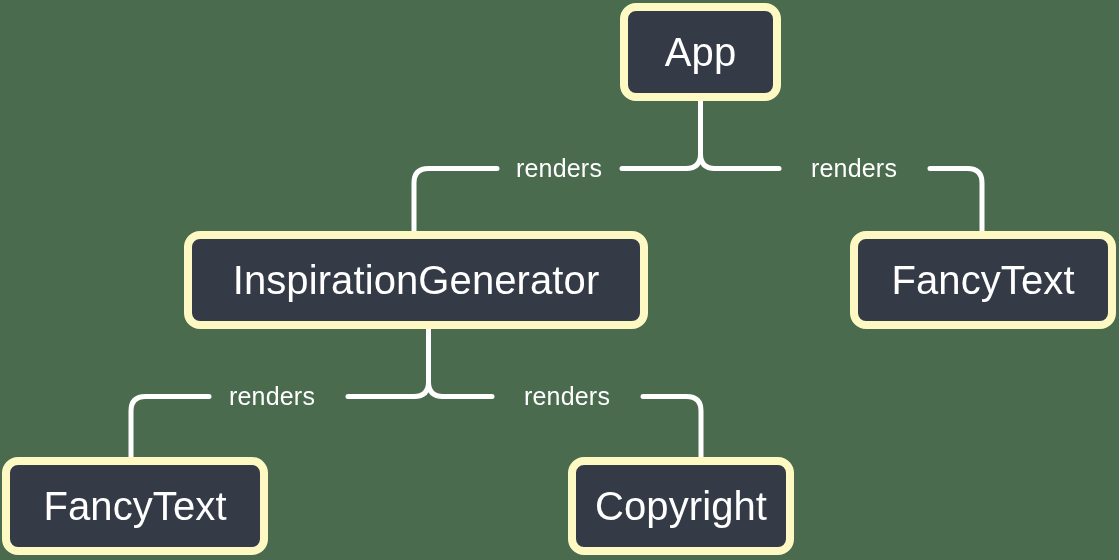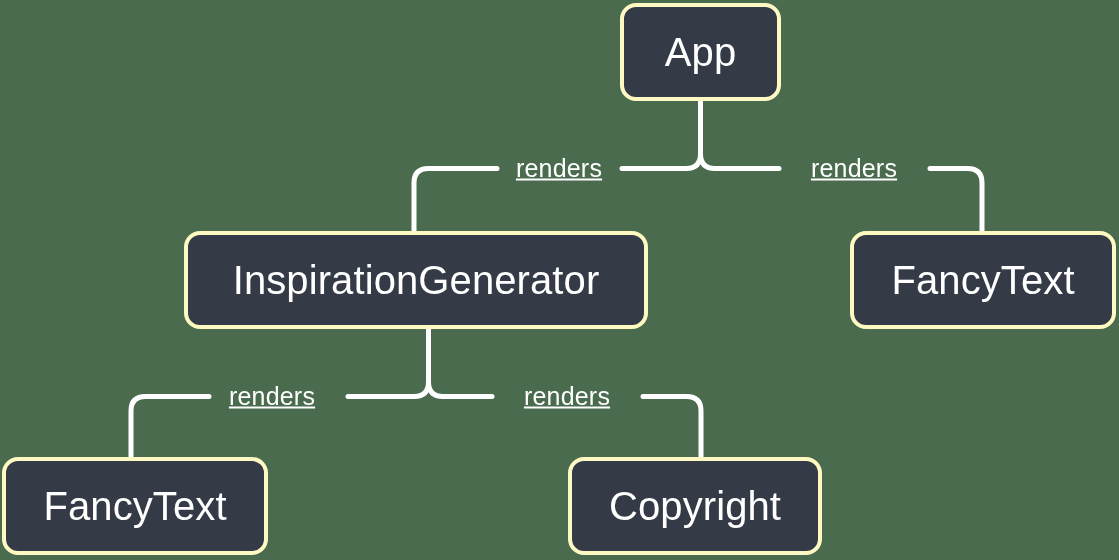--- a/index.html
+++ b/index.html
@@ -22,42 +22,41 @@
     left: 0;
     top: 0;
     width: 1119px;
     height: 560px;
     pointer-events: none;
   }
   .node {
     position: absolute;
     box-sizing: border-box;
     background: #343a46;
-    border: 4px solid #fef9c3;
+    border: 8px solid #fef9c3;
     border-radius: 16px;
     display: flex;
     align-items: center;
     justify-content: center;
     color: #ffffff;
     font-size: 40px;
     font-weight: 400;
     letter-spacing: 0.1px;
     white-space: nowrap;
     z-index: 2;
   }
   .edge-label {
     position: absolute;
     color: #ffffff;
     font-size: 25px;
     font-weight: 500;
     white-space: nowrap;
     transform: translate(-50%, -50%);
     z-index: 3;
     letter-spacing: 0.2px;
-    text-decoration: underline;
   }
 </style>
 </head>
 <body>
 
 <div id="diagram">
 
   <svg id="wires" viewBox="0 0 1119 560" width="1119" height="560" fill="none" stroke="#ffffff" stroke-width="5" stroke-linecap="round">
 
     <path d="M700.5 101 L700.5 154 Q700.5 168.5 686 168.5"></path>
@@ -88,21 +87,21 @@
   </div>
 
   <div class="node" style="left:850px; top:231px; width:266px; height:98px;">
     <span>FancyText</span>
   </div>
 
   <div class="node" style="left:2px; top:457px; width:266px; height:98px;">
     <span>FancyText</span>
   </div>
 
-  <div class="node" style="left:568px; top:457px; width:254px; height:98px;">
+  <div class="node" style="left:568px; top:457px; width:226px; height:98px;">
     <span>Copyright</span>
   </div>
 
   <div class="edge-label" style="left:559px; top:168px;">renders</div>
 
   <div class="edge-label" style="left:854px; top:168px;">renders</div>
 
   <div class="edge-label" style="left:272px; top:396px;">renders</div>
 
   <div class="edge-label" style="left:567px; top:396px;">renders</div>

